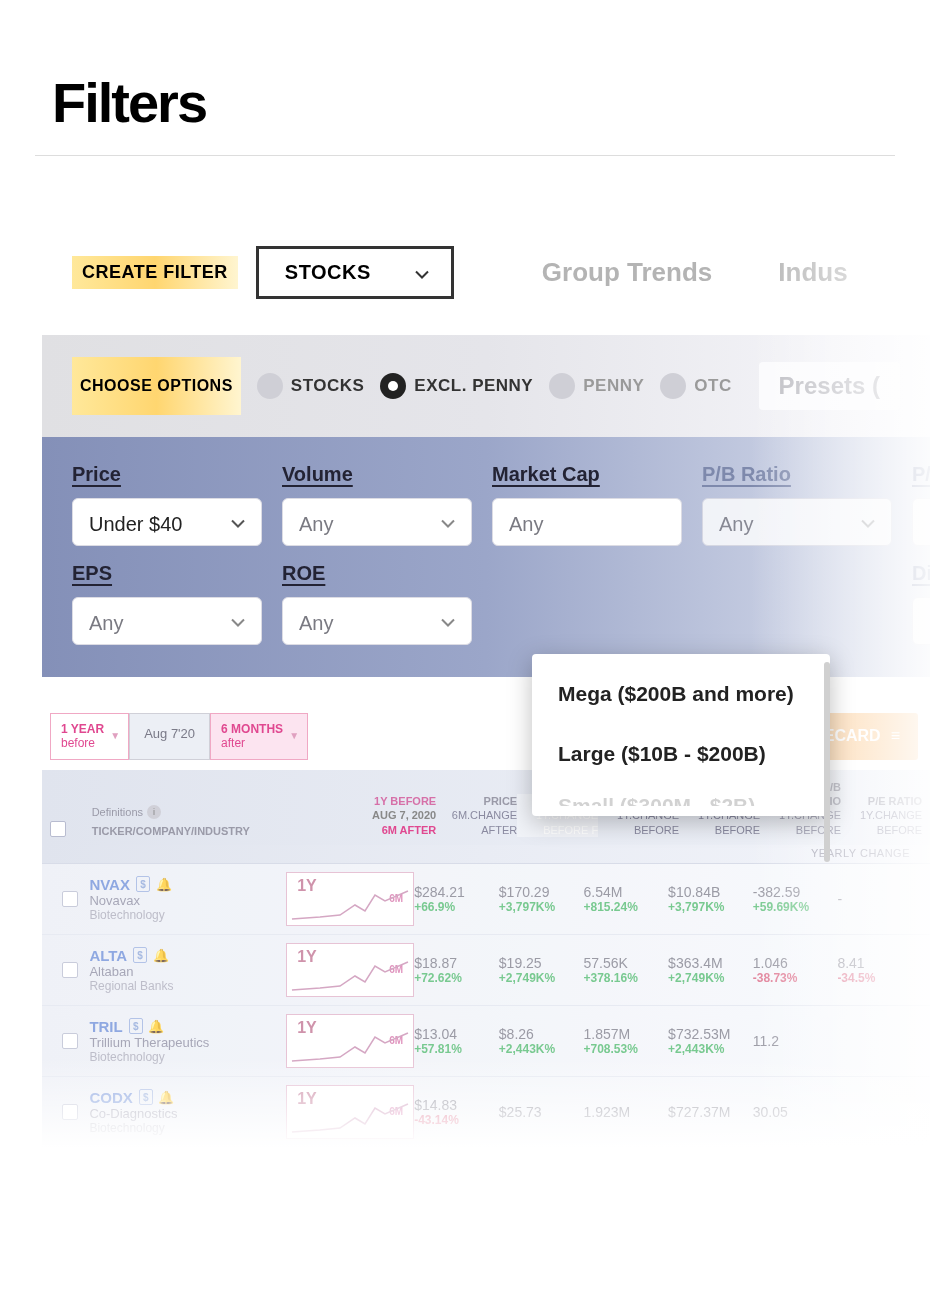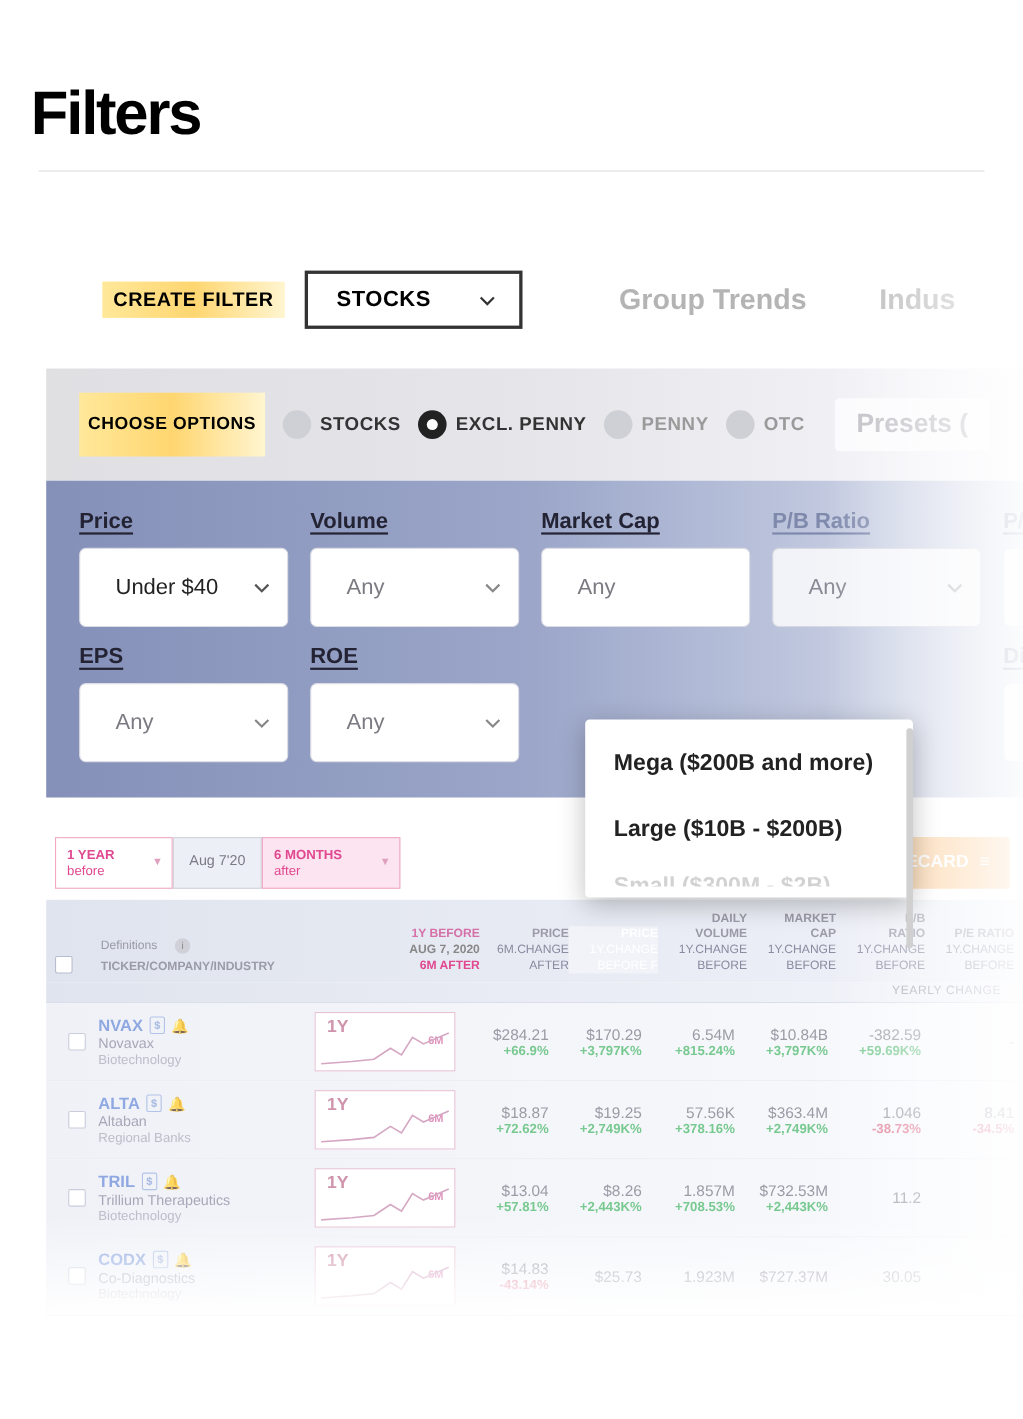--- a/index.html
+++ b/index.html
@@ -1,62 +1,62 @@
 <!DOCTYPE html>
 <html><head>
 <meta charset="utf-8">
 <style>
 * { margin: 0; padding: 0; box-sizing: border-box; }
 body { font-family: -apple-system, BlinkMacSystemFont, "Segoe UI", Helvetica, Arial, sans-serif; background: #fff; width: 930px; overflow: hidden; position: relative; }
-.page-title { font-size: 56px; font-weight: 800; color: #000; padding: 70px 0 20px 28px; letter-spacing: -2px; }
+.page-title { font-size: 56px; font-weight: 800; color: #000; padding: 70px 0 20px 52px; letter-spacing: -2px; }
 .divider { height: 1px; background: #ddd; margin: 0 35px 90px 35px; }
 .canvas { position: relative; margin-left: 42px; width: 888px; }
 .top-row { display: flex; align-items: center; gap: 18px; padding: 0 0 0 30px; position: relative; }
-.label-pill { background: linear-gradient(90deg,#ffe89a,#ffd670,#fff5d0); color: #000; font-weight: 800; font-size: 18px; letter-spacing: 0.5px; padding: 6px 10px; margin-left: 21px; }
+.label-pill { background: linear-gradient(90deg,#ffe89a,#ffd670,#fff5d0); color: #000; font-weight: 800; font-size: 18px; letter-spacing: 0.5px; padding: 6px 10px; }
 .stocks-select { border: 3px solid #333; background: #fff; padding: 12px 80px 12px 26px; font-size: 20px; font-weight: 700; letter-spacing: 0.5px; position: relative; }
 .chevron { position: absolute; right: 22px; top: 50%; transform: translateY(-50%); }
 .chevron svg { width: 14px; height: 10px; }
 .tab-link { font-size: 26px; font-weight: 700; color: #b4b4b4; margin-left: 70px; white-space: nowrap; }
 .tab-link.far { margin-left: 48px; }
 .options-bar { margin-top: 36px; background: linear-gradient(90deg,#e0e0e3,#e5e5ea,#f7f7fb); padding: 22px 30px; display: flex; align-items: center; gap: 16px; }
 .opt-label { background: linear-gradient(90deg,#ffe89a,#ffd670,#fff5d0); font-weight: 800; font-size: 16px; padding: 20px 8px; letter-spacing: 0.5px; }
 .radio { display: flex; align-items: center; gap: 8px; }
 .radio-c { width: 26px; height: 26px; border-radius: 50%; background: #cfcfd6; position: relative; }
 .radio-c.active { background: #222; }
 .radio-c.active::after { content:""; position:absolute; width:10px; height:10px; background:#fff; border-radius:50%; left:8px; top:8px; }
 .radio-t { font-weight: 800; font-size: 17px; color: #333; letter-spacing: 0.5px; }
 .radio-t.soft { color: #9a9a9a; }
 .presets { background: #fbfbfd; padding: 10px 20px; font-size: 24px; font-weight: 700; color: #bcbcc2; margin-left: auto; border-radius: 4px; }
 .filter-grid { background: linear-gradient(90deg,#8490b8,#9ba6c9,#dbe0ee); padding: 26px 30px 32px 30px; display: grid; grid-template-columns: repeat(4, 190px) 1fr; gap: 16px 20px; }
 .fcell { display: flex; flex-direction: column; }
 .flabel { color: #232334; font-weight: 700; font-size: 20px; text-decoration: underline; text-underline-offset: 4px; margin-bottom: 12px; }
 .flabel.faded { color: #7e89ac; }
-.fselect { background: #fff; border: 1px solid #dcdce4; border-radius: 6px; padding: 14px 32px; font-size: 20px; color: #7a7a82; position: relative; height: 72px; display: flex; align-items: center; }
+.fselect { background: #fff; border: 1px solid #dcdce4; border-radius: 6px; padding: 14px 16px; font-size: 20px; color: #7a7a82; position: relative; height: 48px; display: flex; align-items: flex-start; }
 .fselect.dark { color: #222; font-weight: 500; }
 .fselect.faded { opacity: 0.8; }
 .fselect .chev { position: absolute; right: 16px; top: 50%; transform: translateY(-50%); color: #888; }
 .fselect .chev svg { width: 14px; height: 9px; }
 .dropdown { position: absolute; left: 490px; top: 408px; width: 298px; background: #fff; box-shadow: 0 6px 24px rgba(0,0,0,0.25); border-radius: 4px; padding: 10px 0; z-index: 100; }
 .dropdown::after { content:""; position:absolute; right:0; top:8px; width:6px; height:200px; background:#d0d0d0; border-radius:3px; }
 .dd-item { padding: 18px 26px; font-size: 21px; font-weight: 600; color: #222; }
 .dd-item.cut { opacity: 0.2; padding-top: 10px; padding-bottom: 10px; overflow: hidden; height: 22px; }
 .controls-row { margin-top: 36px; display: flex; gap: 0; padding-left: 8px; }
-.pink-box { border: 1px solid #f0a8c4; background: #fff; padding: 8px 52px 8px 10px; font-size: 12px; font-weight: 700; color: #e04890; line-height: 1.2; position: relative; }
+.pink-box { border: 1px solid #f0a8c4; background: #fff; padding: 8px 24px 8px 10px; font-size: 12px; font-weight: 700; color: #e04890; line-height: 1.2; position: relative; }
 .pink-box .ln2 { font-weight: 400; }
 .pink-box .ch { position: absolute; right: 8px; top: 50%; transform: translateY(-50%); color: #e0a0c0; font-size: 10px; }
 .gray-box { border: 1px solid #d0d0d8; background: #eceff5; padding: 12px 14px; font-size: 13px; color: #7a7a88; font-weight: 500; }
 .pink-box.after { background: #fce4f0; }
 .scorecard { margin-left: auto; margin-right: 12px; background: #faa03c; color: #fff; font-weight: 700; padding: 10px 18px; border-radius: 3px; display: flex; align-items: center; gap: 10px; opacity: 0.5; }
 .table-area { margin-top: 10px; }
 .thead { display: flex; background: linear-gradient(90deg,#e0e4ee,#eef1f8); padding: 10px 8px 8px 8px; font-size: 11px; color: #8a8aa0; align-items: flex-end; }
 .thead .col { text-align: right; }
 .thead .col .ln { display:block; line-height: 1.3; }
 .thead .c-check { width: 40px; }
 .thead .c-tic { width: 240px; text-align: left; padding-left: 4px; }
-.thead .info { font-size: 11px; color: #9a9aa8; display: flex; align-items: center; gap: 16px; margin-bottom: 6px; }
+.thead .info { font-size: 11px; color: #9a9aa8; display: flex; align-items: center; gap: 4px; margin-bottom: 6px; }
 .thead .info-i { width: 14px; height: 14px; border-radius: 50%; background: #d0d0d8; display: flex; align-items: center; justify-content: center; font-size: 9px; color: #888; }
 .thead .c-spark { width: 130px; color: #d670a8; font-weight: 600; }
 .thead .c-spark .l1 { color: #d670a8; }
 .thead .c-spark .l2 { color: #888; font-weight: 700; }
 .thead .c-spark .l3 { color: #e04890; font-weight: 700; }
 .thead .c-num { width: 86px; }
 .thead .c-num.hl { background: rgba(255,255,255,0.4); }
 .thead .strong { font-weight: 700; color: #9a9aa8; }
 .yearly-label { text-align: right; padding: 2px 20px 4px 0; font-size: 11px; color: #a0a0b0; letter-spacing: 0.5px; background: linear-gradient(90deg,#e0e4ee,#f2f4fa); border-bottom: 1px solid #d8dce8; }
 .trow { display: flex; align-items: center; padding: 8px; background: linear-gradient(90deg,#eaedf5,#f6f8fc); border-bottom: 1px solid #e0e4ee; opacity: 0.75; }
@@ -66,21 +66,21 @@
 .ticker { font-weight: 800; color: #6a8cd8; font-size: 15px; display: flex; align-items: center; gap: 6px; }
 .dollar-badge { width: 14px; height: 16px; border: 1px solid #9ab0e0; border-radius: 2px; color: #8aa4d8; font-size: 10px; display: flex; align-items: center; justify-content: center; }
 .bell { color: #b0b0c0; font-size: 13px; }
 .company { font-size: 13px; color: #8a8aa0; }
 .industry { font-size: 12px; color: #a8a8b8; }
 .trow .c-spark { width: 130px; }
 .spark-box { border: 1px solid #e0b0c8; background: #fff; height: 54px; position: relative; padding: 4px 8px; }
 .spark-box .lbl1 { position: absolute; left: 10px; top: 4px; font-size: 16px; font-weight: 700; color: #c07090; }
 .spark-box .lbl2 { position: absolute; right: 10px; top: 20px; font-size: 10px; font-weight: 700; color: #d670a8; margin-left: 42px; }
 .spark-box svg { position: absolute; left: 0; bottom: 2px; width: 100%; height: 36px; }
-.trow .c-num { width: 86px; text-align: right; }
+.trow .c-num { width: 86px; text-align: left; }
 .c-num .v1 { font-size: 14px; color: #7a7a88; font-weight: 500; }
 .c-num .v2 { font-size: 12px; color: #4cb86c; font-weight: 600; }
 .c-num .v2.neg { color: #d85a7a; }
 .c-num .grp { min-height: 38px; display: flex; flex-direction: column; justify-content: center; }
 .fade-overlay { position: absolute; top: 0; right: 0; width: 180px; height: 100%; background: linear-gradient(90deg, transparent, rgba(255,255,255,0.9)); pointer-events: none; z-index: 50; }
 .bottom-fade { position: absolute; left: 0; bottom: 0; width: 100%; height: 90px; background: linear-gradient(0deg, #fff, transparent); pointer-events: none; z-index: 51; }
 </style>
 </head>
 <body>
 

